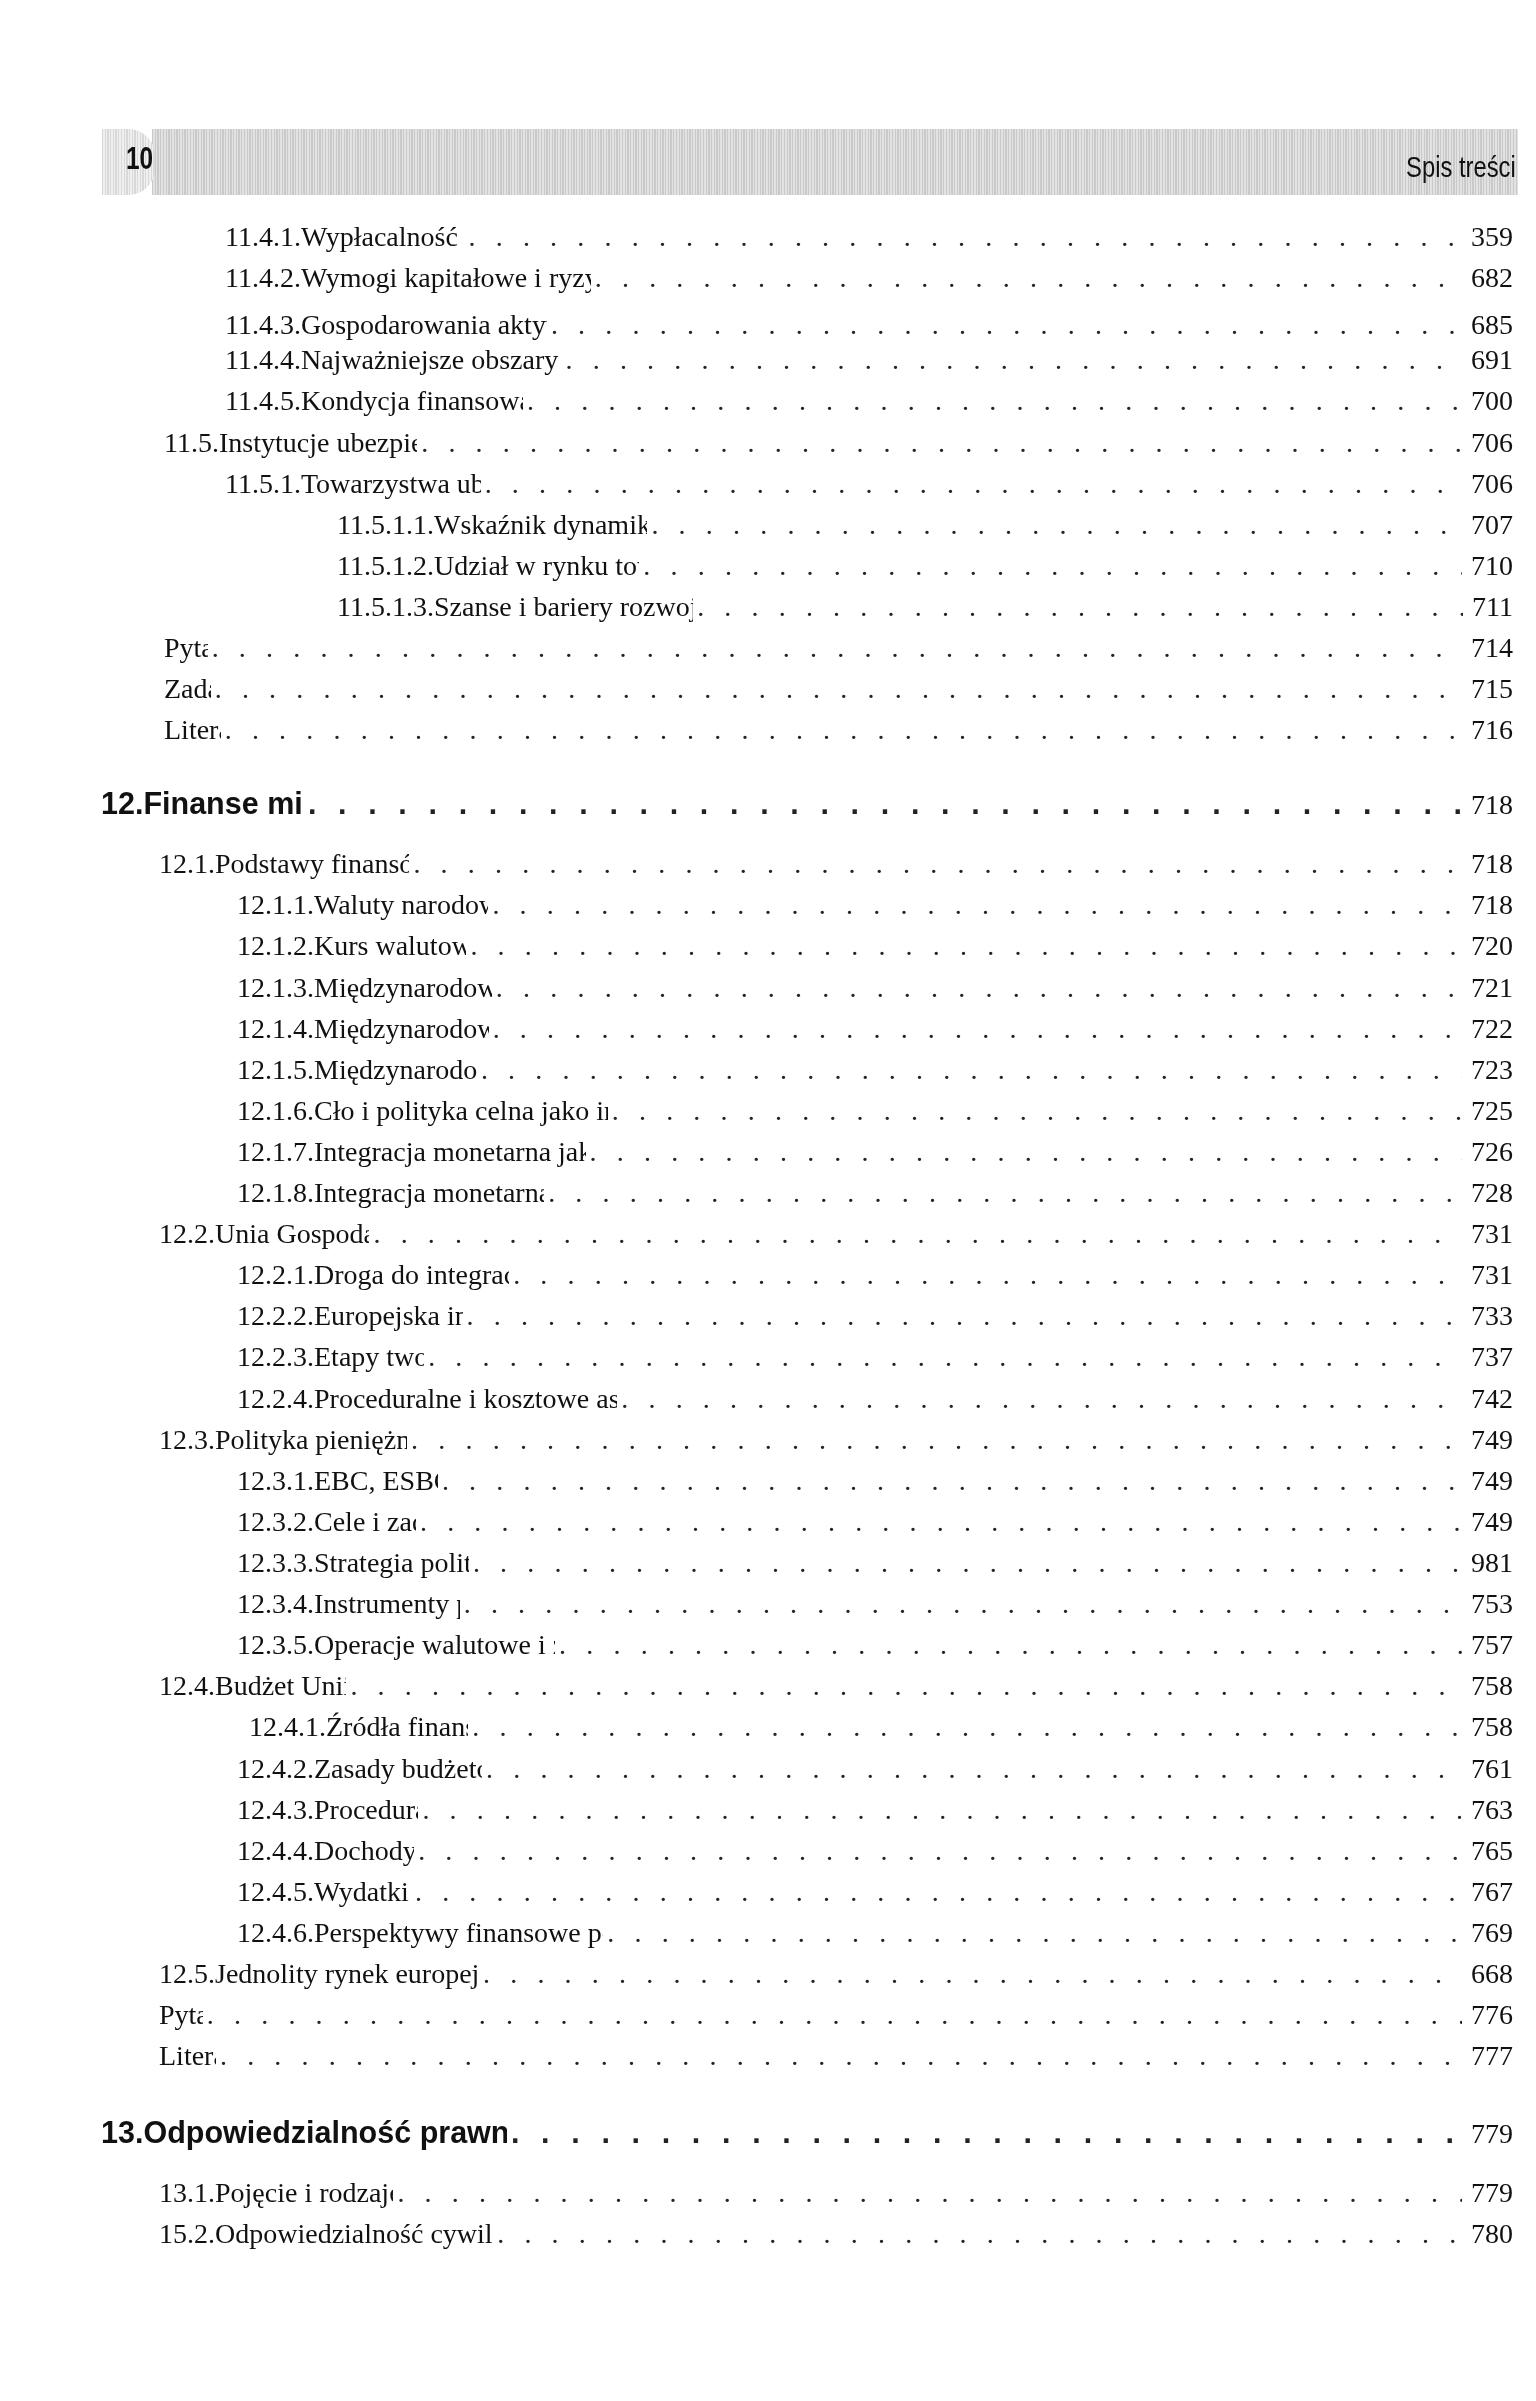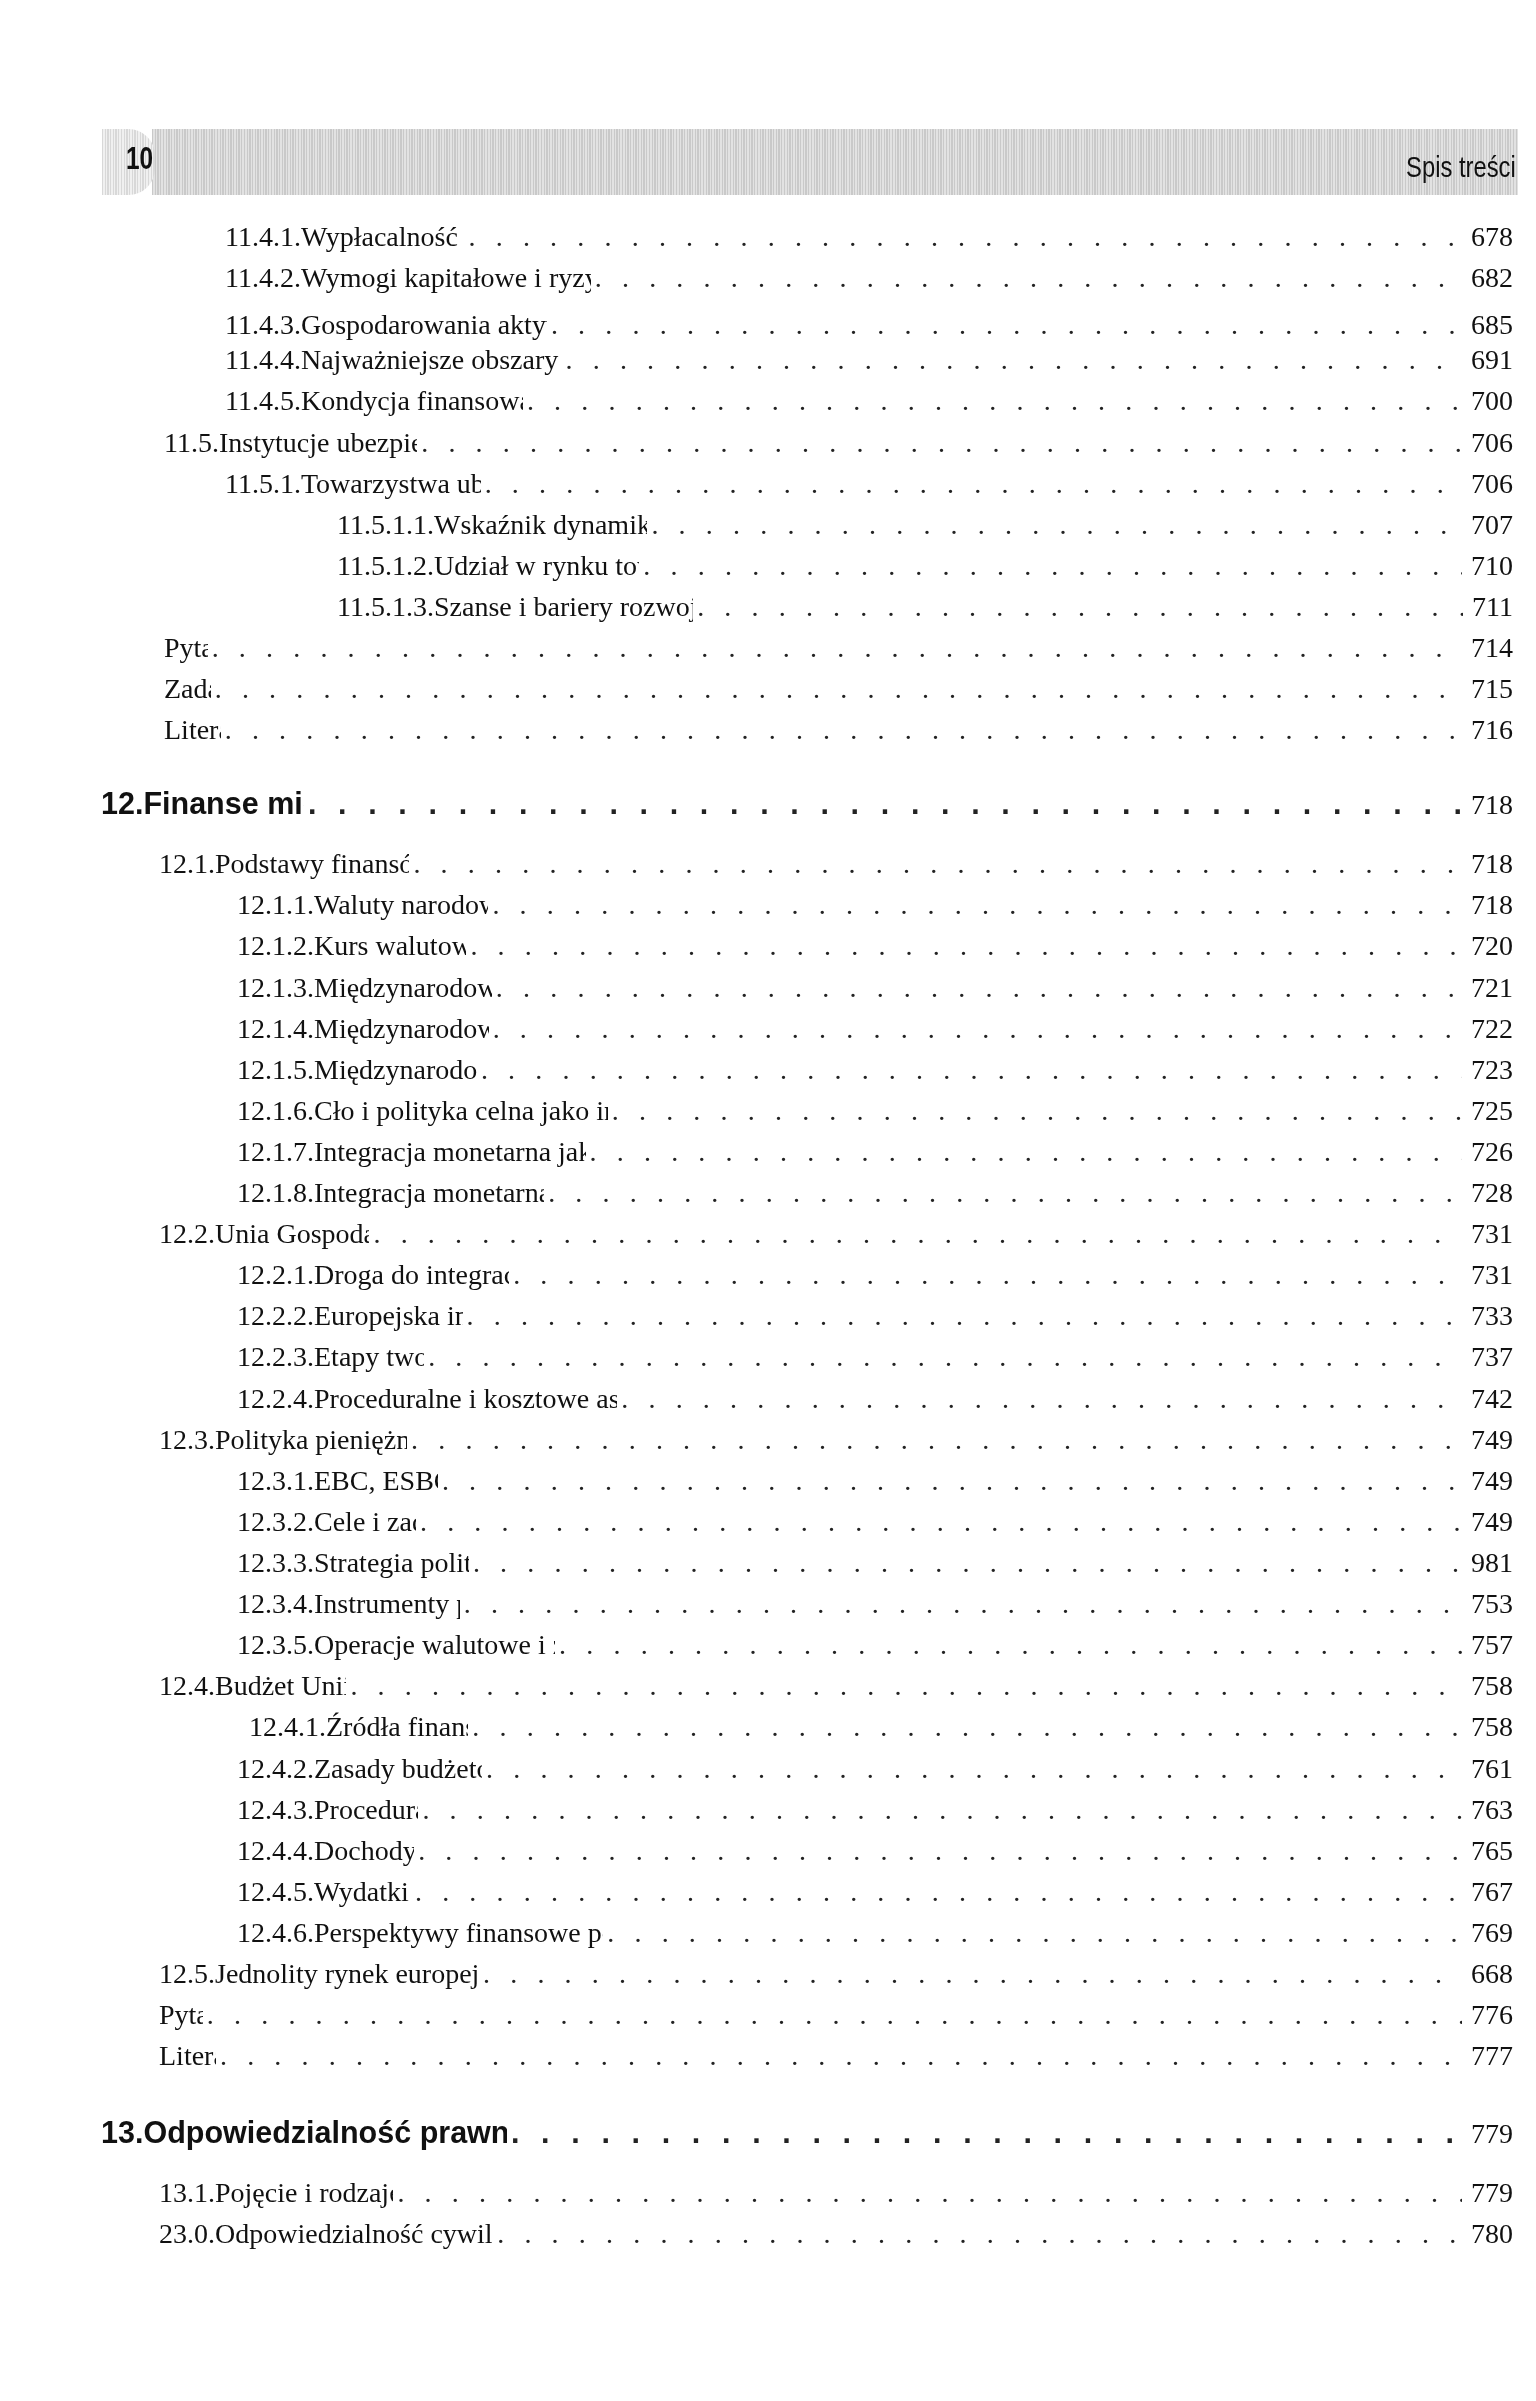--- a/index.html
+++ b/index.html
@@ -34,21 +34,21 @@
 <div class="header-band"></div>
 <div class="page-number">10</div>
 <div class="running-title">Spis treści</div>
 
 <div class="toc">
 
   <div class="row l3" style="left:225px;top:0px">
       <span class="num">11.4.1.</span>
       <span class="title">Wypłacalność zakładu ubezpieczeń</span>
       <span class="leader"></span>
-      <span class="pg">678</span>
+      <span class="pg">359</span>
     </div>
   <div class="row l3" style="left:225px;top:41px">
       <span class="num">11.4.2.</span>
       <span class="title">Wymogi kapitałowe i ryzyko zakładu ubezpieczeń w ujęciu Solvency II</span>
       <span class="leader"></span>
       <span class="pg">682</span>
     </div>
   <div class="row l3" style="left:225px;top:88px">
       <span class="num">11.4.3.</span>
       <span class="title">Gospodarowania aktywami i pasywami. Ujęcie bilansowe</span>
@@ -306,19 +306,19 @@
       <span class="pg">779</span>
     </div>
 
   <div class="row l2" style="left:159px;top:1956px">
       <span class="num">13.1.</span>
       <span class="title">Pojęcie i rodzaje odpowiedzialności</span>
       <span class="leader"></span>
       <span class="pg">779</span>
     </div>
   <div class="row l2" style="left:159px;top:1997px">
-      <span class="num">23.0.</span>
+      <span class="num">15.2.</span>
       <span class="title">Odpowiedzialność cywilna z tytułu zobowiązań podatkowych</span>
       <span class="leader"></span>
       <span class="pg">780</span>
     </div>
 </div>
 
 
 </body></html>

